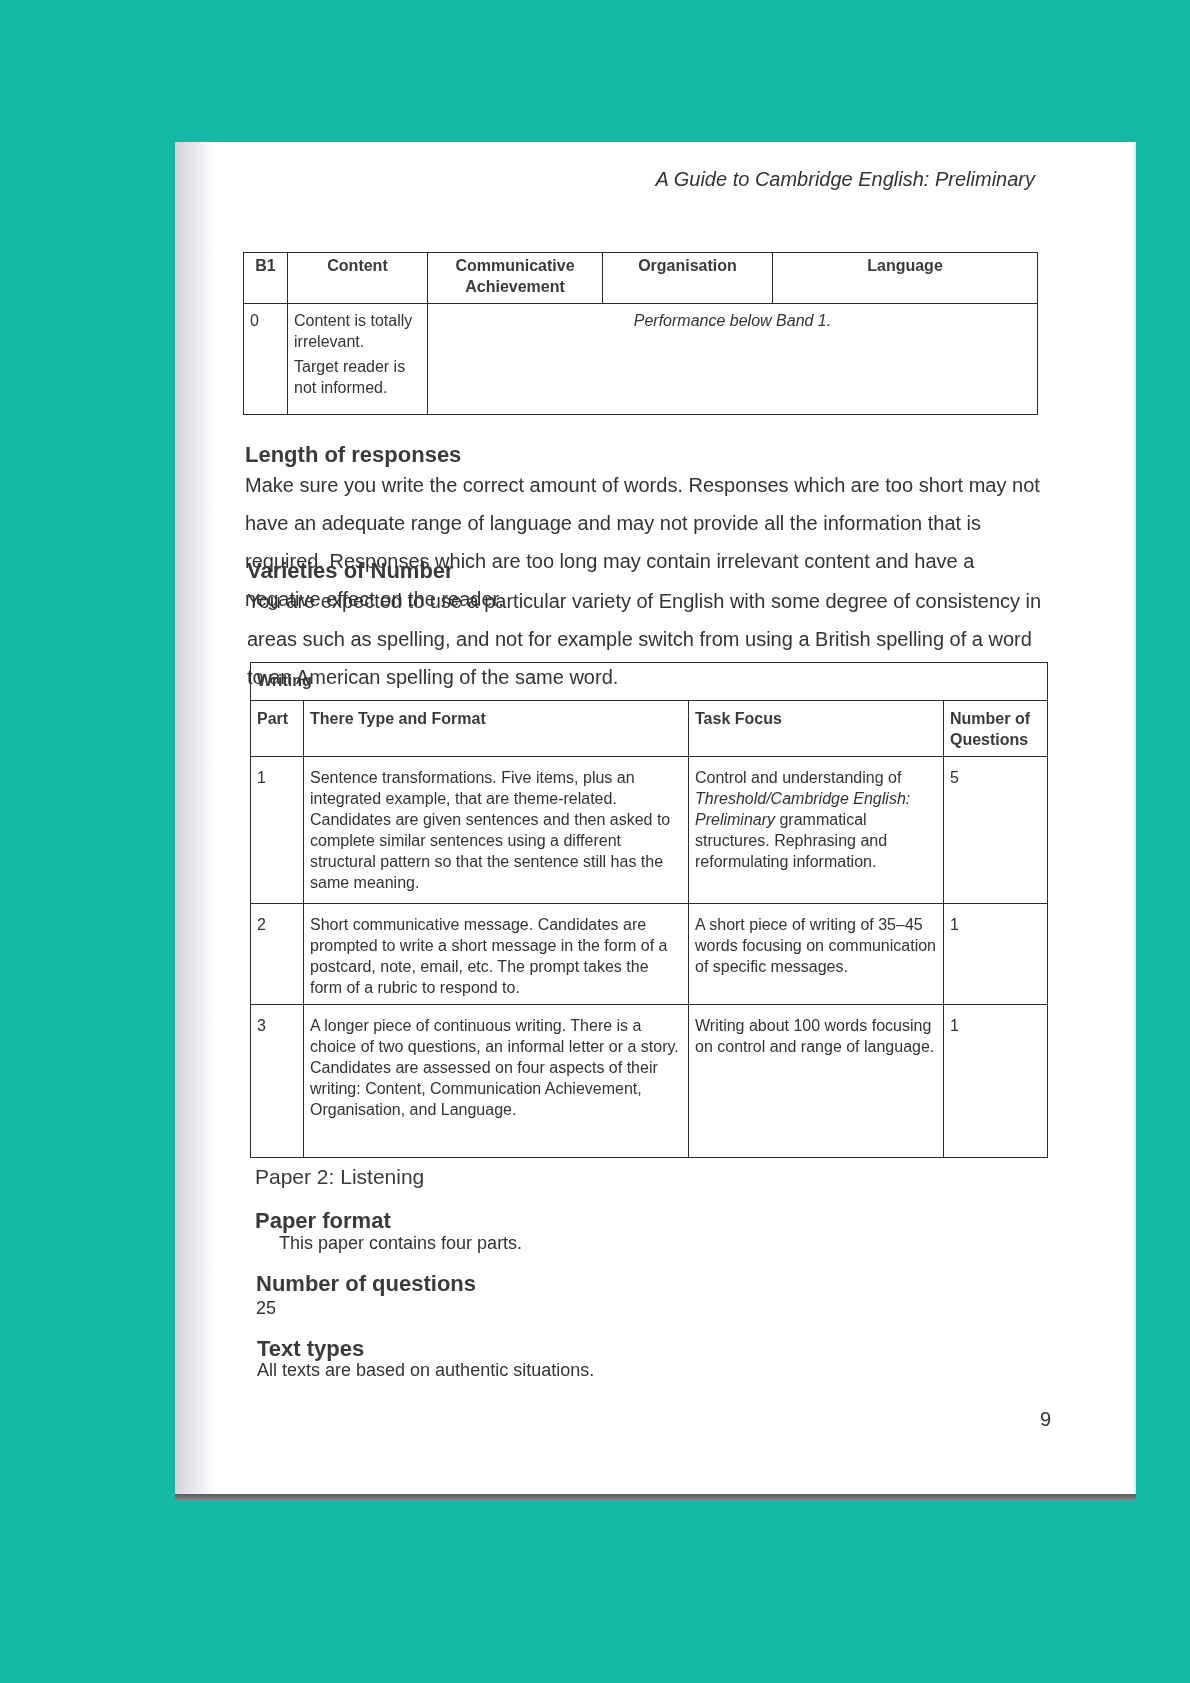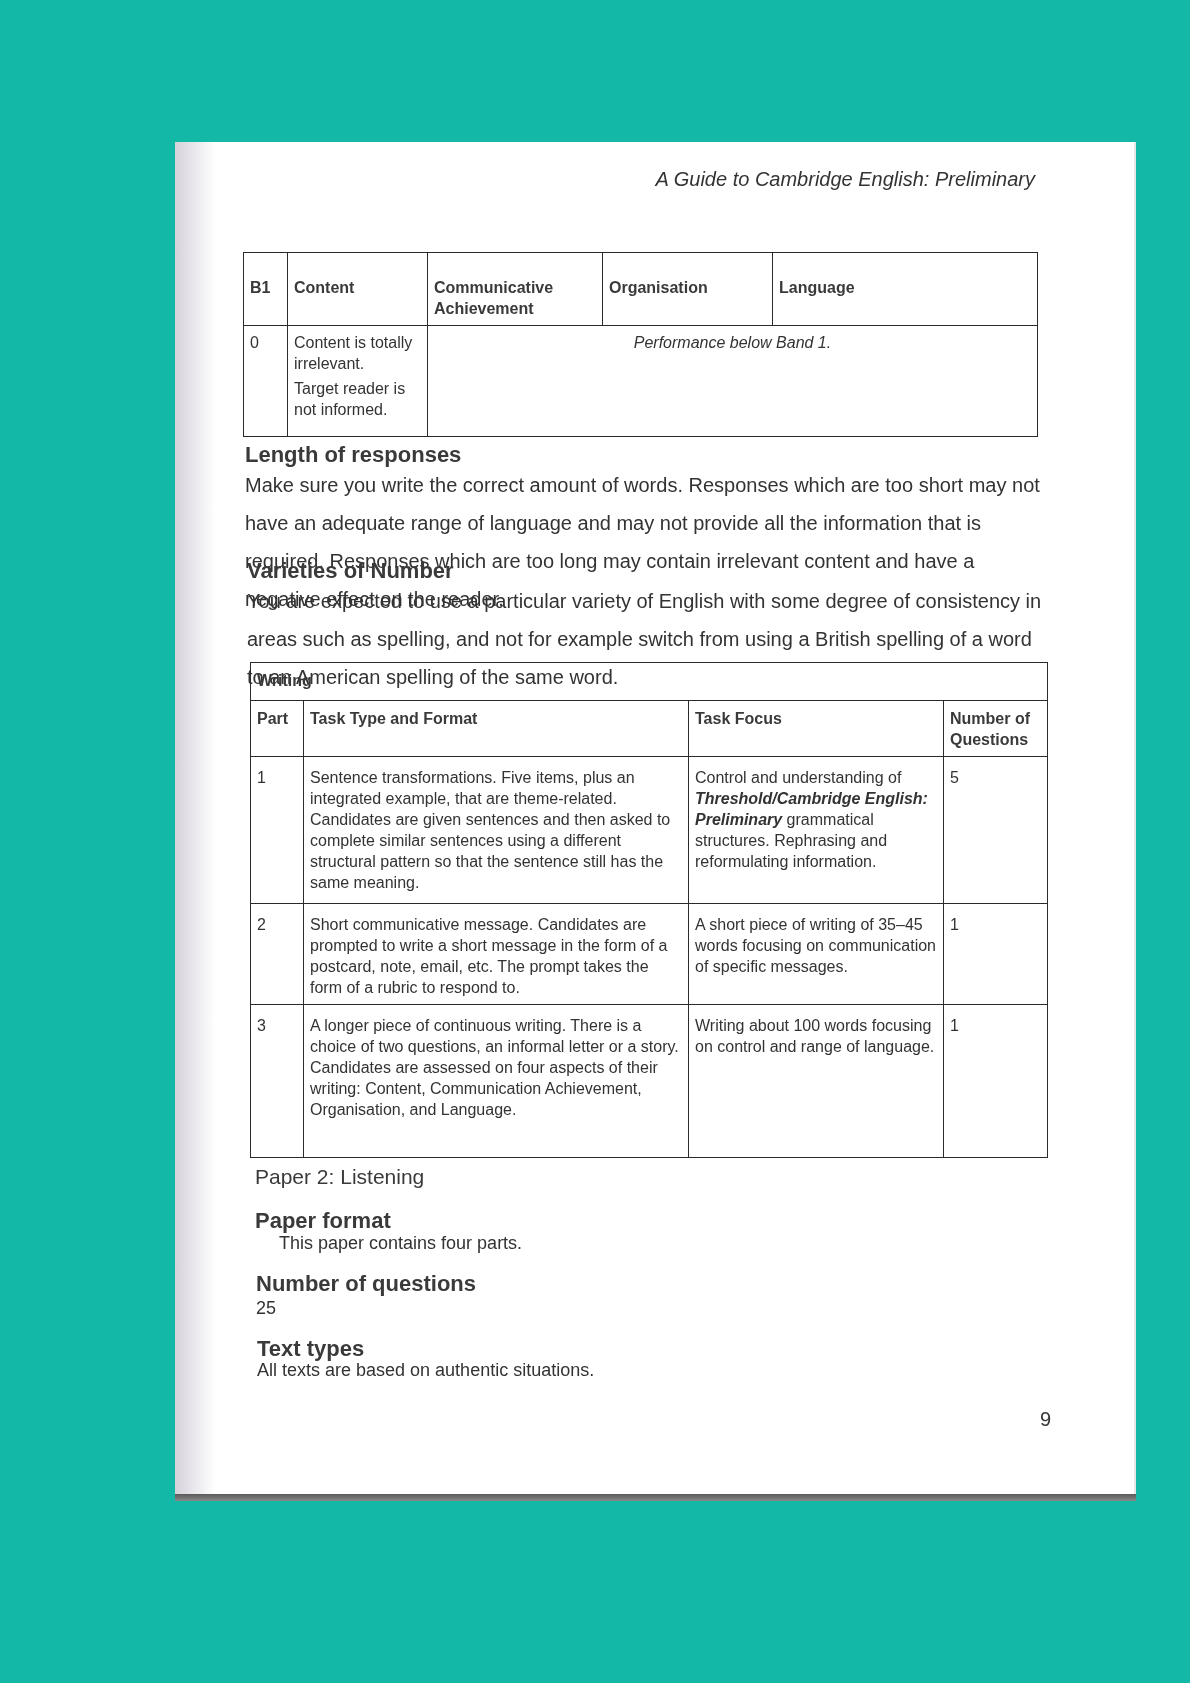--- a/index.html
+++ b/index.html
@@ -75,31 +75,31 @@
     border: 1.5px solid #2b2b2b;
     vertical-align: top;
     text-align: left;
     padding: 6px 6px;
     font-weight: normal;
   }
   table.grid th {
     font-weight: bold;
     color: #3a3a3a;
   }
-  .italic { font-style: italic; font-weight: bold; }
+  .italic { font-style: italic; }
   .center { text-align: center !important; }
   .gap { display: block; height: 4px; }
 
   
   #band-table {
     left: 243px;
     top: 252px;
     width: 794px;
   }
-  #band-table th { height: 42px; padding-top: 24px; }
+  #band-table th { height: 42px; padding-top: 2px; text-align: center; }
   #band-table td { height: 98px; }
 
   
   #writing-table {
     left: 250px;
     top: 662px;
     width: 797px;
   }
   #writing-table .title-row th { height: 24px; padding-top: 7px; }
   #writing-table .head-row th { height: 40px; padding-top: 7px; }
@@ -193,21 +193,21 @@
       <col style="width:385px">
       <col style="width:255px">
       <col style="width:104px">
     </colgroup>
     <tbody>
         <tr class="title-row">
       <th colspan="4">Writing</th>
     </tr>
     <tr class="head-row">
       <th>Part</th>
-      <th>Task Type and Format</th>
+      <th>There Type and Format</th>
       <th>Task Focus</th>
       <th>Number of Questions</th>
     </tr>
     <tr class="r1">
       <td>1</td>
       <td>Sentence transformations. Five items, plus an integrated example, that are theme-related. Candidates are given sentences and then asked to complete similar sentences using a different structural pattern so that the sentence still has the same meaning.</td>
       <td><span>Control and understanding of </span><span class="italic">Threshold/Cambridge English: Preliminary</span><span> grammatical structures. Rephrasing and reformulating information.</span></td>
       <td>5</td>
     </tr>
     <tr class="r2">

